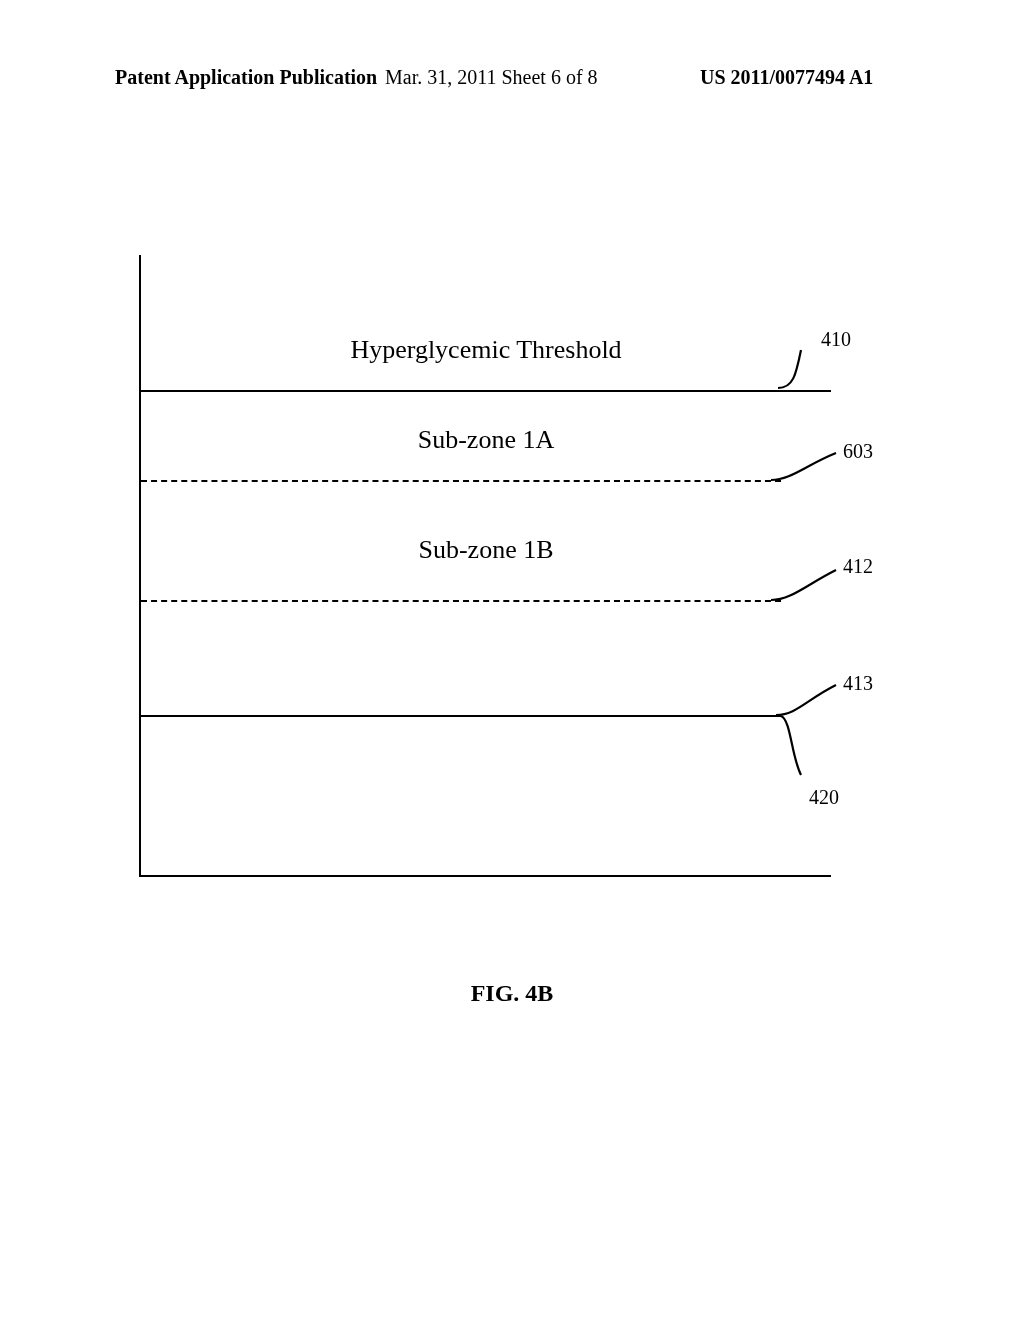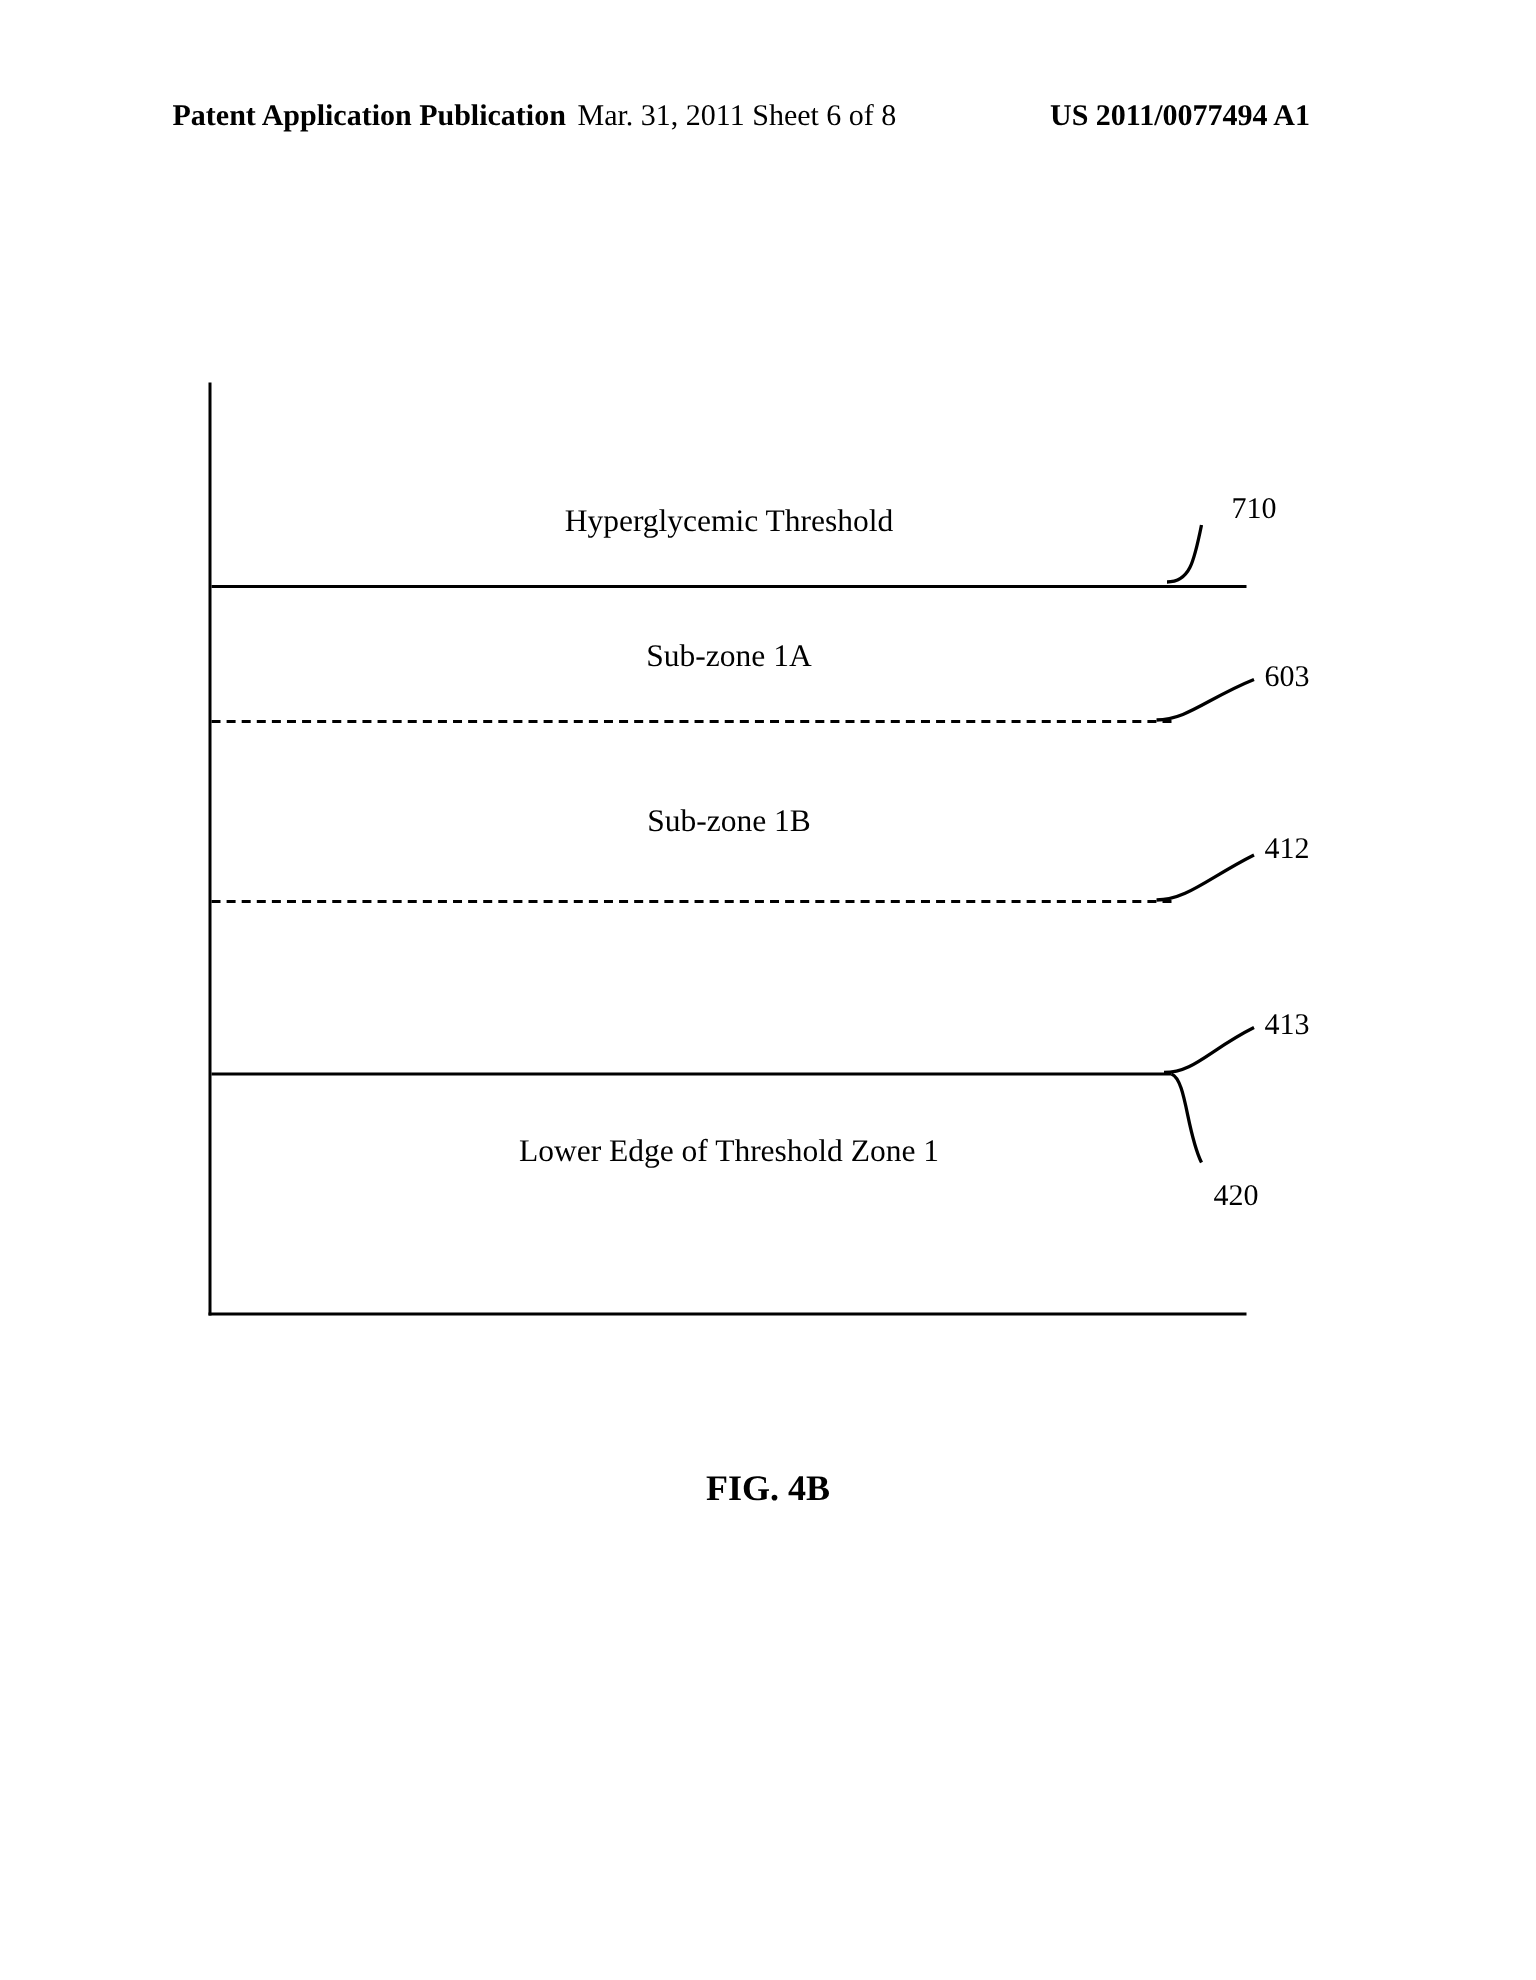--- a/index.html
+++ b/index.html
@@ -45,21 +45,21 @@
     width: 690px;
     height: 620px;
     border-left: 2px solid #000;
     border-bottom: 2px solid #000;
   }
 
   .row-text {
     position: absolute;
     width: 100%;
     text-align: center;
-    font-size: 21px;
+    font-size: 26px;
   }
 
   .solid-line {
     position: absolute;
     left: 0;
     right: 0;
     border-top: 2px solid #000;
   }
   .dashed-line {
     position: absolute;
@@ -108,26 +108,25 @@
 
     <div class="dashed-line" style="top:225px;"></div>
 
     <div class="row-text" style="top:280px;">Sub-zone 1B</div>
 
     <div class="dashed-line" style="top:345px;"></div>
 
 
     <div class="solid-line" style="top:460px; right:50px;"></div>
 
-    <div class="row-text" style="top:500px;">Lower Edge of Threshold Zone 1</div>
 
     <svg class="connector" style="left:0;top:0;width:690px;height:620px;">
       <path d="M 637 133 C 652 133 655 120 660 95" stroke="#000" stroke-width="2.2" fill="none"></path>
     </svg>
-    <span class="callout-label" style="left:680px; top:73px;">710</span>
+    <span class="callout-label" style="left:680px; top:73px;">410</span>
 
     <svg class="connector" style="left:0;top:0;width:720px;height:620px;">
       <path d="M 630 225 C 650 225 665 210 695 198" stroke="#000" stroke-width="2.2" fill="none"></path>
     </svg>
     <span class="callout-label" style="left:702px; top:185px;">603</span>
 
     <svg class="connector" style="left:0;top:0;width:720px;height:620px;">
       <path d="M 630 345 C 650 345 665 330 695 315" stroke="#000" stroke-width="2.2" fill="none"></path>
     </svg>
     <span class="callout-label" style="left:702px; top:300px;">412</span>

